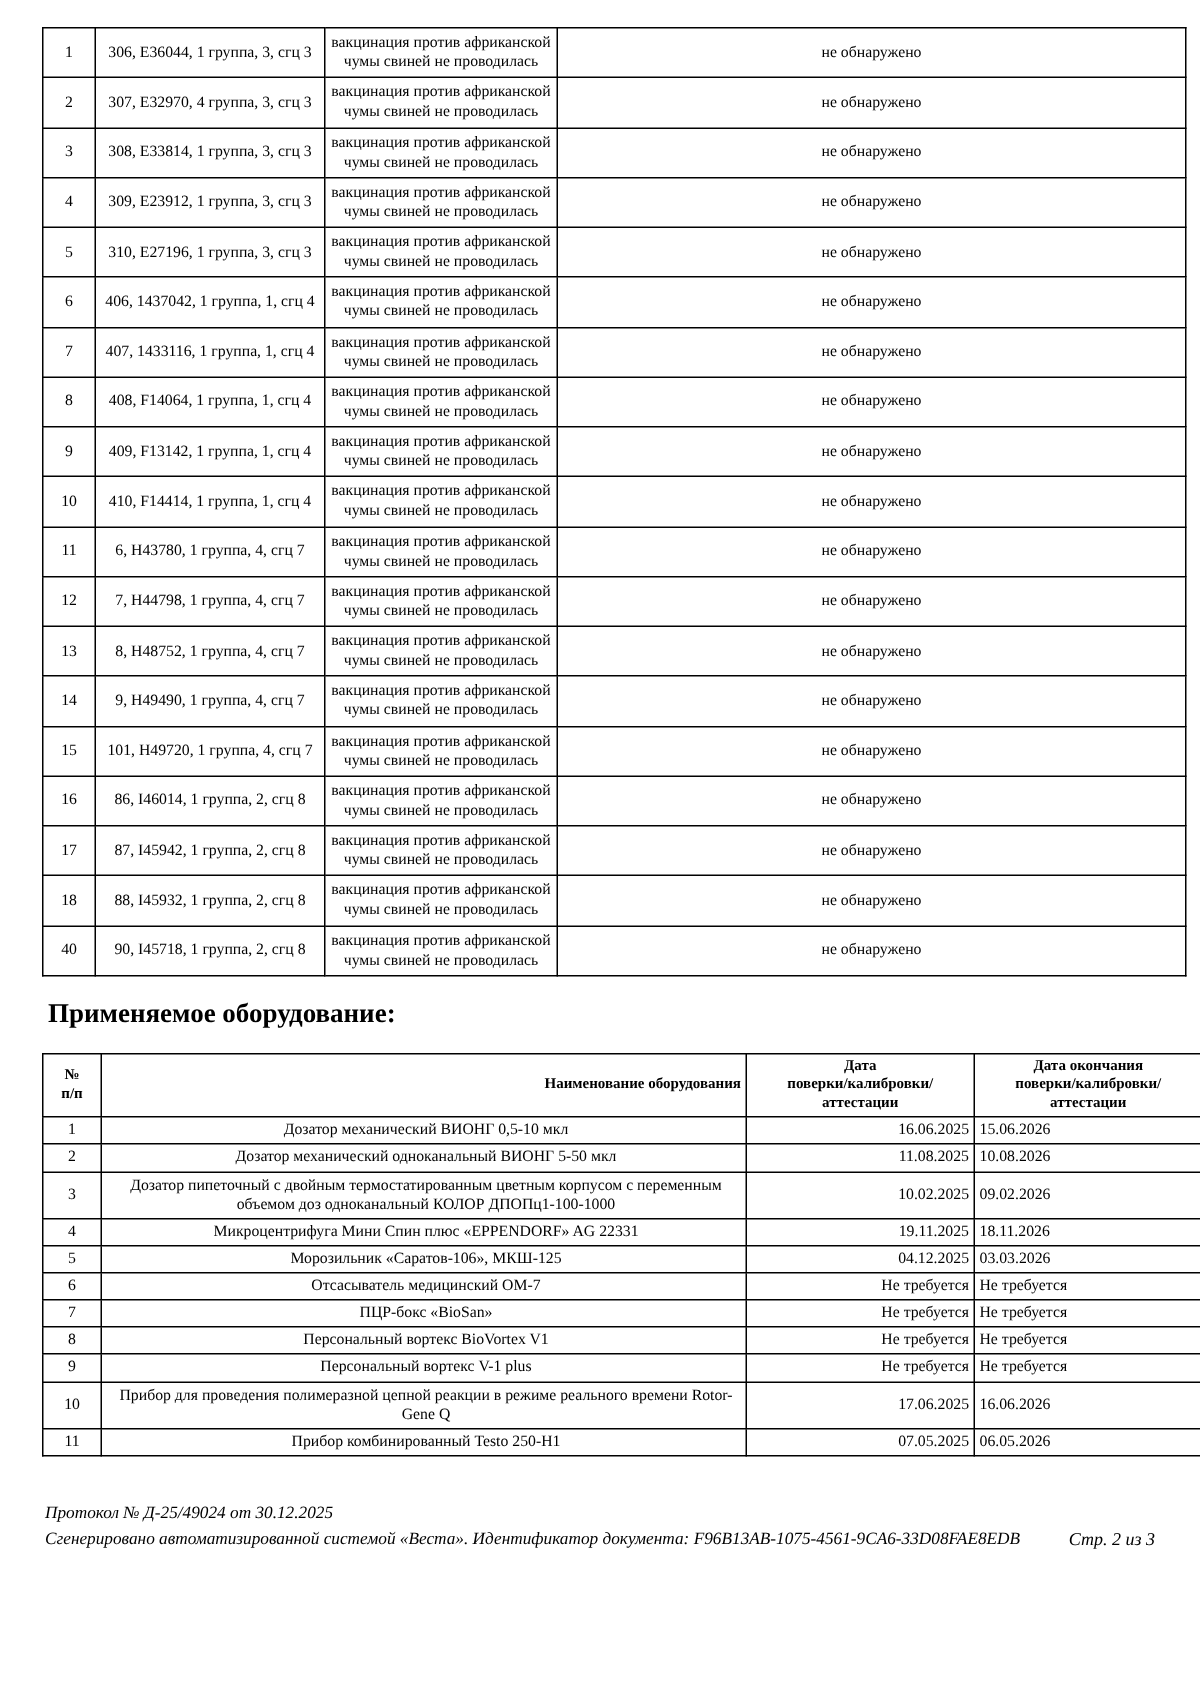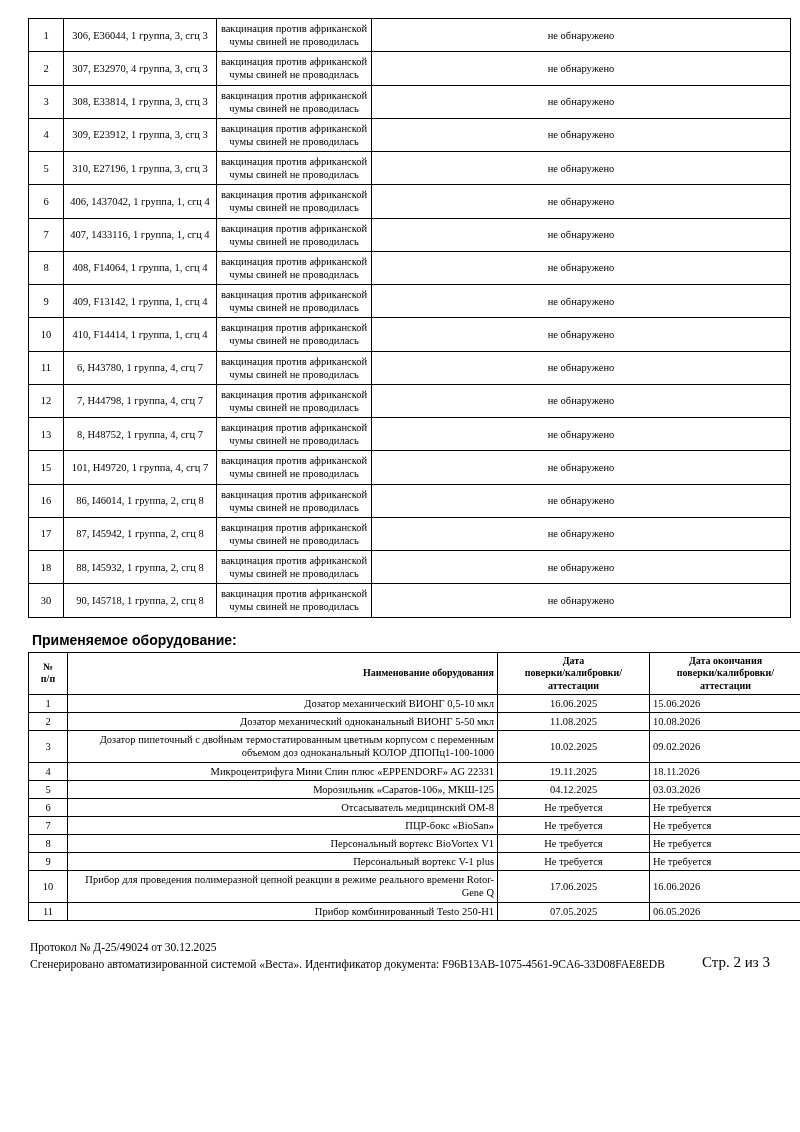--- a/index.html
+++ b/index.html
@@ -36,62 +36,63 @@
     padding: 3px 2px;
     line-height: 1.25;
   }
   td.col-num { width: 30px; }
   td.col-sample { width: 148px; }
   td.col-vacc { width: 150px; margin-top: 40px; }
   td.col-result { width: 414px; }
 
   
   .eq-title {
-    font-size: 14px;
+    font-size: 18px;
     font-weight: bold;
-    margin: 14px 0 4px 4px;
-    font-family: Liberation Sans, sans-serif;
+    margin: 14px 0 16px 4px;
+    font-family: Liberation Serif, serif;
   }
   table.equipment {
     border-collapse: collapse;
     width: 742px;
     table-layout: fixed;
   }
   table.equipment th,
   table.equipment td {
     border: 1px solid #000;
     font-size: 10.5px;
     padding: 2px 3px;
     line-height: 1.25;
     vertical-align: middle;
   }
   table.equipment th {
     text-align: center;
     font-weight: bold;
     font-size: 10px;
   }
   .eq-c-num { width: 32px; text-align: center; }
-  .eq-c-name { width: 420px; text-align: right; padding-left: 6px !important; }
-  .eq-c-date { width: 145px; text-align: center; }
+  .eq-c-name { width: 420px; text-align: center; padding-left: 6px !important; }
+  .eq-c-date { width: 145px; text-align: right; }
   .eq-c-end  { width: 145px; text-align: left; }
 
   
   .footer {
-    margin-top: 18px;
+    margin-top: 30px;
     font-size: 11.5px;
     line-height: 1.5;
     position: relative;
+    font-style: italic;
   }
   .footer .line1 { margin-left: 2px; }
   .footer .line2 { margin-left: 2px; }
   .footer .pagenum {
     position: absolute;
     right: 2px;
     bottom: 0;
-    font-size: 15px;
+    font-size: 12px;
     text-align: right;
   }
 </style>
 </head>
 <body>
 
 <div class="page">
 
   <table class="samples">
     <tbody>
@@ -167,20 +168,26 @@
         <td class="col-vacc">вакцинация против африканской чумы свиней не проводилась</td>
         <td class="col-result">не обнаружено</td>
       </tr>
       <tr>
         <td class="col-num">13</td>
         <td class="col-sample">8, H48752, 1 группа, 4, сгц 7</td>
         <td class="col-vacc">вакцинация против африканской чумы свиней не проводилась</td>
         <td class="col-result">не обнаружено</td>
       </tr>
       <tr>
+        <td class="col-num">14</td>
+        <td class="col-sample">9, H49490, 1 группа, 4, сгц 7</td>
+        <td class="col-vacc">вакцинация против африканской чумы свиней не проводилась</td>
+        <td class="col-result">не обнаружено</td>
+      </tr>
+      <tr>
         <td class="col-num">15</td>
         <td class="col-sample">101, H49720, 1 группа, 4, сгц 7</td>
         <td class="col-vacc">вакцинация против африканской чумы свиней не проводилась</td>
         <td class="col-result">не обнаружено</td>
       </tr>
       <tr>
         <td class="col-num">16</td>
         <td class="col-sample">86, I46014, 1 группа, 2, сгц 8</td>
         <td class="col-vacc">вакцинация против африканской чумы свиней не проводилась</td>
         <td class="col-result">не обнаружено</td>
@@ -191,21 +198,21 @@
         <td class="col-vacc">вакцинация против африканской чумы свиней не проводилась</td>
         <td class="col-result">не обнаружено</td>
       </tr>
       <tr>
         <td class="col-num">18</td>
         <td class="col-sample">88, I45932, 1 группа, 2, сгц 8</td>
         <td class="col-vacc">вакцинация против африканской чумы свиней не проводилась</td>
         <td class="col-result">не обнаружено</td>
       </tr>
       <tr>
-        <td class="col-num">30</td>
+        <td class="col-num">40</td>
         <td class="col-sample">90, I45718, 1 группа, 2, сгц 8</td>
         <td class="col-vacc">вакцинация против африканской чумы свиней не проводилась</td>
         <td class="col-result">не обнаружено</td>
       </tr>
     </tbody>
   </table>
 
   <div class="eq-title">Применяемое оборудование:</div>
 
   <table class="equipment">
@@ -252,21 +259,21 @@
         <td class="eq-c-end">18.11.2026</td>
       </tr>
       <tr>
         <td class="eq-c-num">5</td>
         <td class="eq-c-name">Морозильник «Саратов-106», МКШ-125</td>
         <td class="eq-c-date">04.12.2025</td>
         <td class="eq-c-end">03.03.2026</td>
       </tr>
       <tr>
         <td class="eq-c-num">6</td>
-        <td class="eq-c-name">Отсасыватель медицинский ОМ-8</td>
+        <td class="eq-c-name">Отсасыватель медицинский ОМ-7</td>
         <td class="eq-c-date">Не требуется</td>
         <td class="eq-c-end">Не требуется</td>
       </tr>
       <tr>
         <td class="eq-c-num">7</td>
         <td class="eq-c-name">ПЦР-бокс «BioSan»</td>
         <td class="eq-c-date">Не требуется</td>
         <td class="eq-c-end">Не требуется</td>
       </tr>
       <tr>

